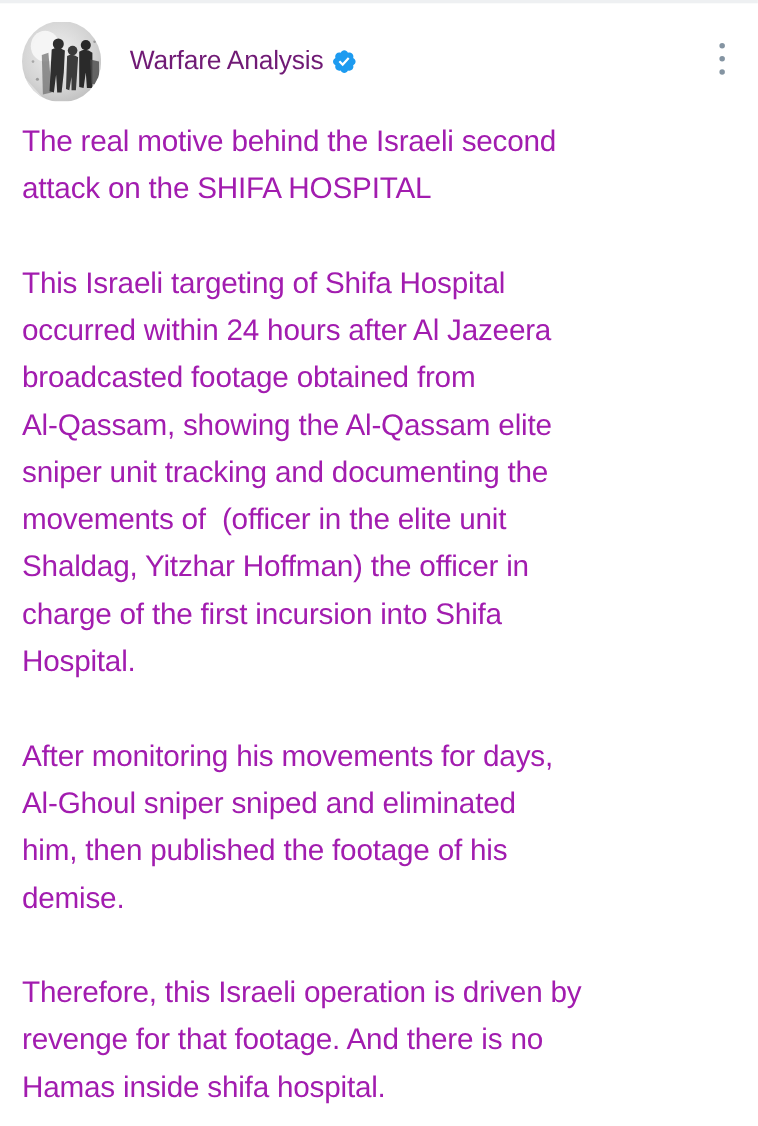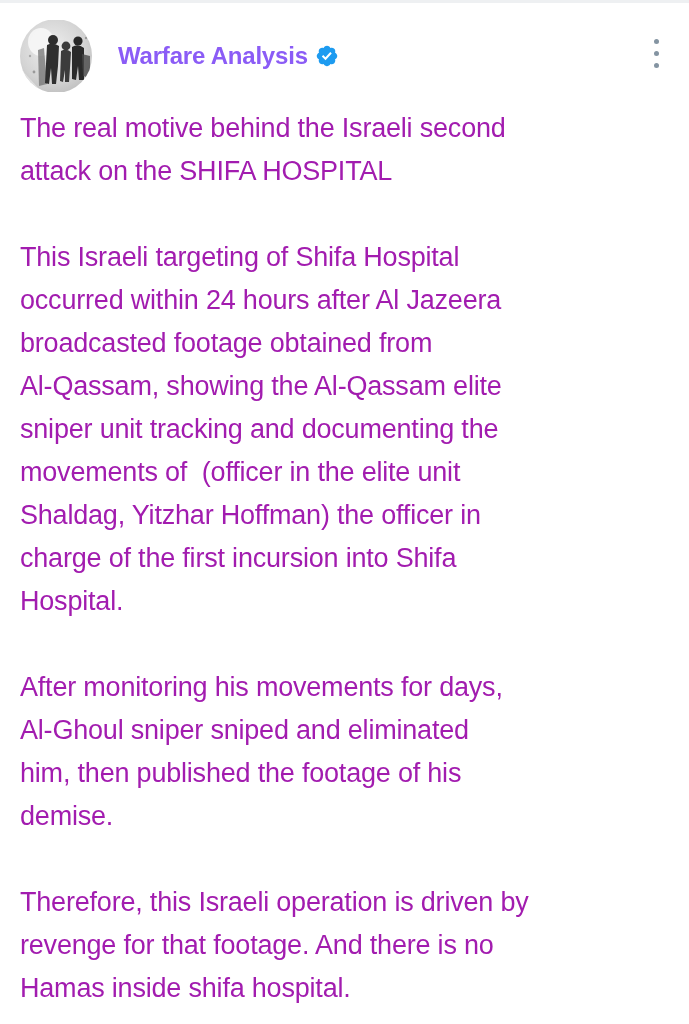--- a/index.html
+++ b/index.html
@@ -29,22 +29,22 @@
   }
   .avatar svg { display: block; width: 100%; height: 100%; }
   .names {
     margin-left: 26px;
     flex: 1 1 auto;
     min-width: 0;
   }
   .name-row { display: flex; align-items: center; }
   .display-name {
     font-size: 24px;
-    font-weight: 700;
-    color: #8b5cf6;
+    font-weight: 400;
+    color: #701a75;
     letter-spacing: -0.2px;
     line-height: 30px;
     cursor: pointer;
   }
   .verified { margin-left: 7px; width: 24px; height: 24px; flex: 0 0 auto; }
   .handle {
     font-size: 23px;
     color: #536471;
     line-height: 30px;
     margin-top: 1px;

